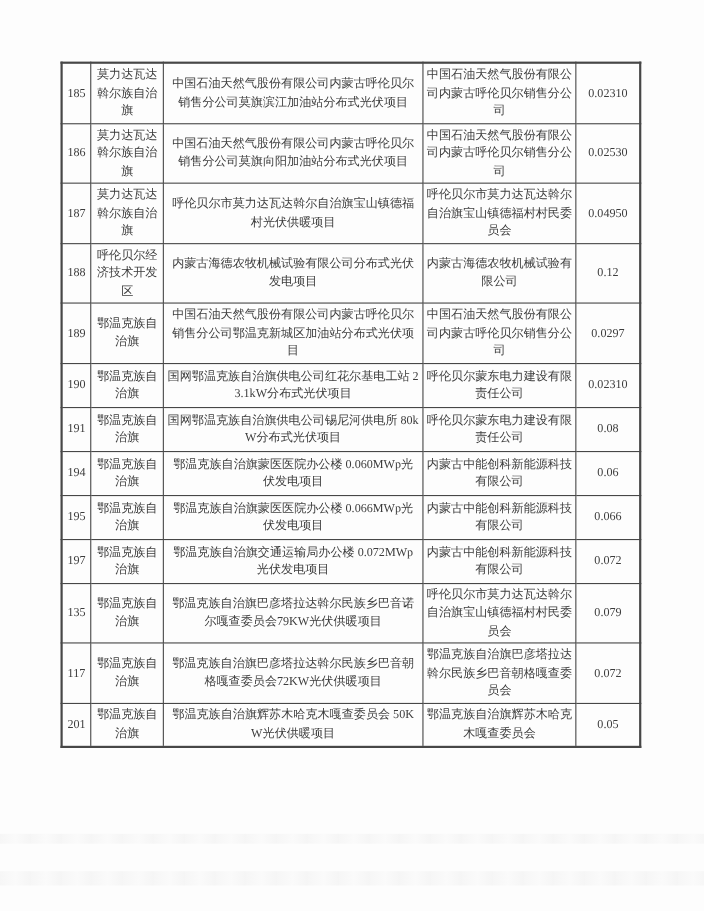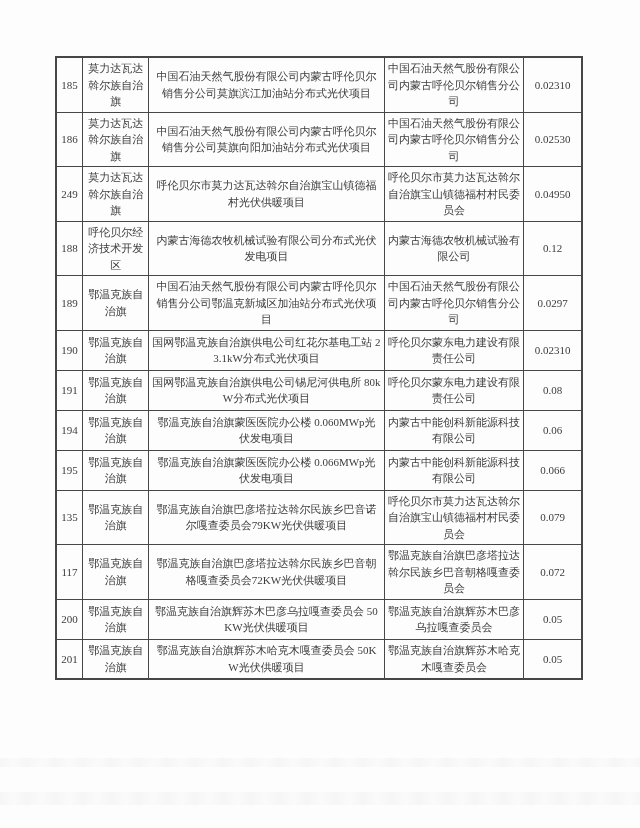--- a/index.html
+++ b/index.html
@@ -84,21 +84,21 @@
     <td>0.02310</td>
   </tr>
         <tr>
     <td>186</td>
     <td>莫力达瓦达斡尔族自治旗</td>
     <td>中国石油天然气股份有限公司内蒙古呼伦贝尔销售分公司莫旗向阳加油站分布式光伏项目</td>
     <td>中国石油天然气股份有限公司内蒙古呼伦贝尔销售分公司</td>
     <td>0.02530</td>
   </tr>
         <tr>
-    <td>249</td>
+    <td>187</td>
     <td>莫力达瓦达斡尔族自治旗</td>
     <td>呼伦贝尔市莫力达瓦达斡尔自治旗宝山镇德福村光伏供暖项目</td>
     <td>呼伦贝尔市莫力达瓦达斡尔自治旗宝山镇德福村村民委员会</td>
     <td>0.04950</td>
   </tr>
         <tr>
     <td>188</td>
     <td>呼伦贝尔经济技术开发区</td>
     <td>内蒙古海德农牧机械试验有限公司分布式光伏发电项目</td>
     <td>内蒙古海德农牧机械试验有限公司</td>
@@ -133,39 +133,39 @@
     <td>0.06</td>
   </tr>
         <tr>
     <td>195</td>
     <td>鄂温克族自治旗</td>
     <td>鄂温克族自治旗蒙医医院办公楼 0.066MWp光伏发电项目</td>
     <td>内蒙古中能创科新能源科技有限公司</td>
     <td>0.066</td>
   </tr>
         <tr>
+    <td>197</td>
+    <td>鄂温克族自治旗</td>
+    <td>鄂温克族自治旗交通运输局办公楼 0.072MWp光伏发电项目</td>
+    <td>内蒙古中能创科新能源科技有限公司</td>
+    <td>0.072</td>
+  </tr>
+        <tr>
     <td>135</td>
     <td>鄂温克族自治旗</td>
     <td>鄂温克族自治旗巴彦塔拉达斡尔民族乡巴音诺尔嘎查委员会79KW光伏供暖项目</td>
     <td>呼伦贝尔市莫力达瓦达斡尔自治旗宝山镇德福村村民委员会</td>
     <td>0.079</td>
   </tr>
         <tr>
     <td>117</td>
     <td>鄂温克族自治旗</td>
     <td>鄂温克族自治旗巴彦塔拉达斡尔民族乡巴音朝格嘎查委员会72KW光伏供暖项目</td>
     <td>鄂温克族自治旗巴彦塔拉达斡尔民族乡巴音朝格嘎查委员会</td>
     <td>0.072</td>
-  </tr>
-        <tr>
-    <td>200</td>
-    <td>鄂温克族自治旗</td>
-    <td>鄂温克族自治旗辉苏木巴彦乌拉嘎查委员会 50KW光伏供暖项目</td>
-    <td>鄂温克族自治旗辉苏木巴彦乌拉嘎查委员会</td>
-    <td>0.05</td>
   </tr>
         <tr>
     <td>201</td>
     <td>鄂温克族自治旗</td>
     <td>鄂温克族自治旗辉苏木哈克木嘎查委员会 50KW光伏供暖项目</td>
     <td>鄂温克族自治旗辉苏木哈克木嘎查委员会</td>
     <td>0.05</td>
   </tr>
       </tbody>
   </table>

